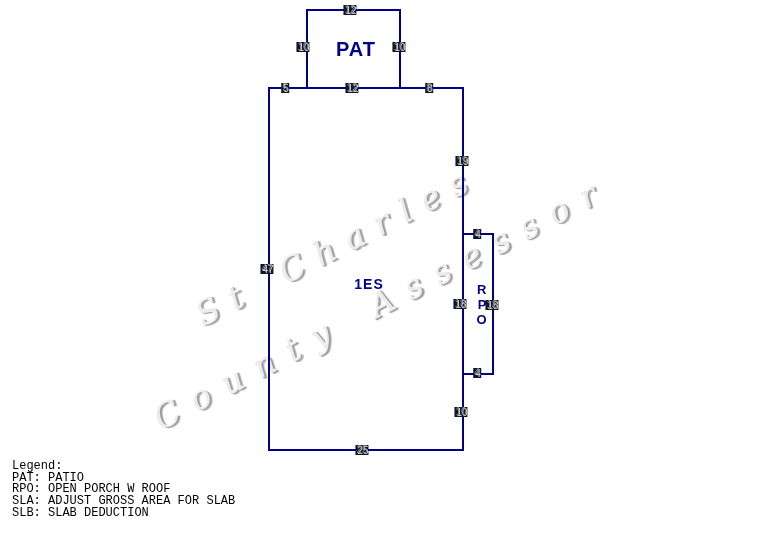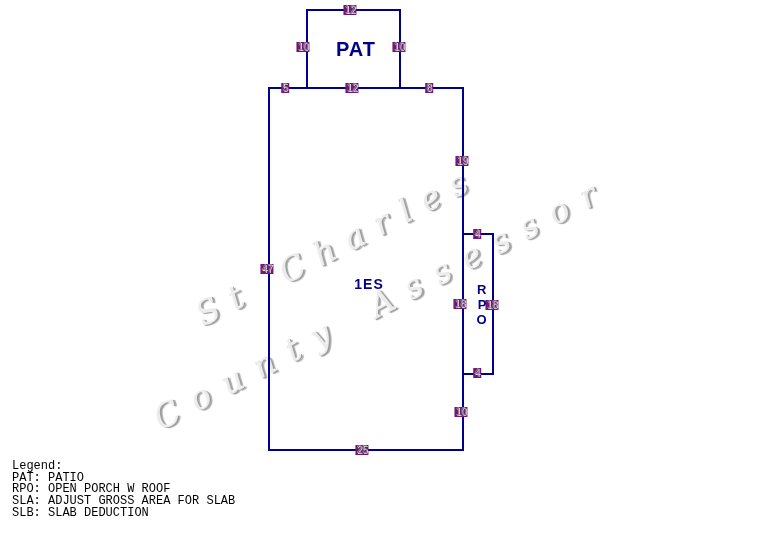--- a/index.html
+++ b/index.html
@@ -31,21 +31,21 @@
   .wall { position: absolute; background: #00008B; z-index: 2; }
 
   
   .dim {
     position: absolute;
     z-index: 3;
     transform: translate(-50%, -50%);
     font-size: 10px;
     line-height: 10px;
     color: #8f8f8f;
-    background: #701a75;
+    background: #0f172a;
     padding: 0 1px;
     text-shadow: 1px 1px 0 #dedede;
   }
 
   
   .area {
     position: absolute;
     z-index: 3;
     transform: translate(-50%, -50%);
     font-weight: bold;

